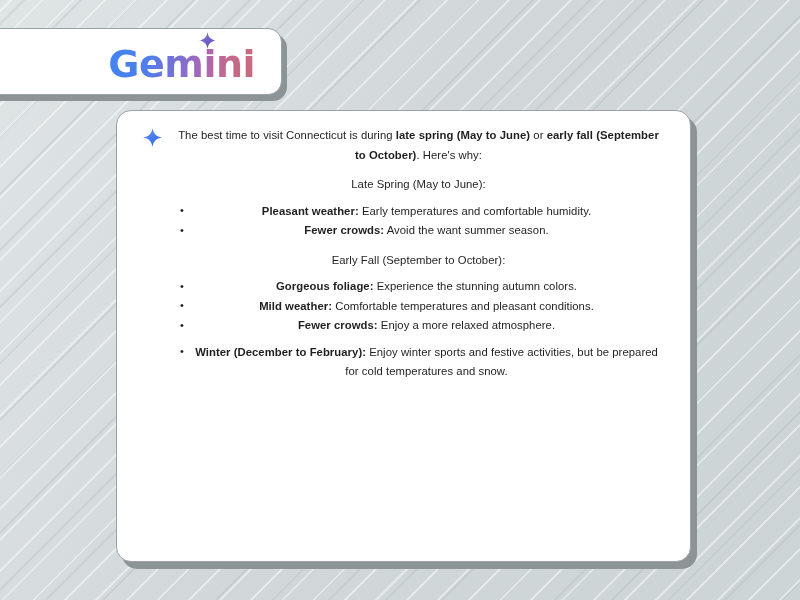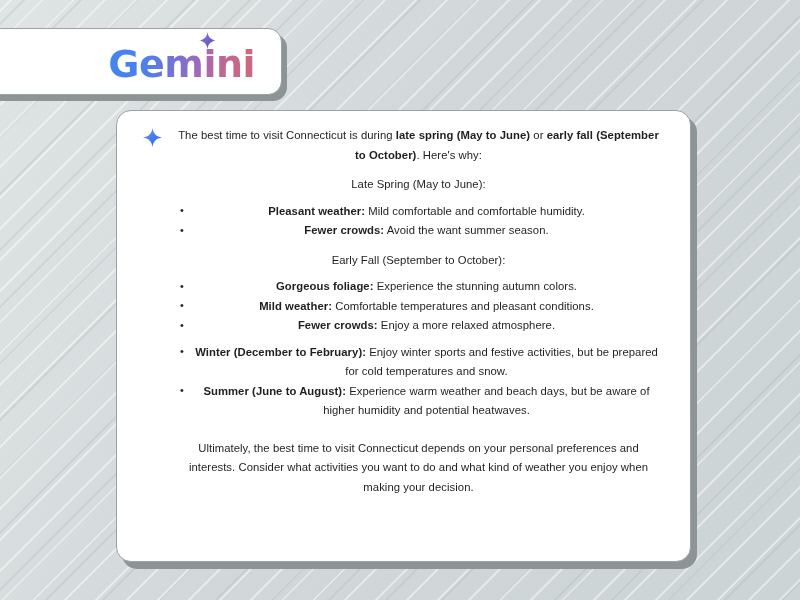--- a/index.html
+++ b/index.html
@@ -191,31 +191,29 @@
           <stop offset="100%" stop-color="#2f62e8"></stop>
         </linearGradient>
       </defs>
       <path d="M12 0 C13 7.2 16.8 11 24 12 C16.8 13 13 16.8 12 24 C11 16.8 7.2 13 0 12 C7.2 11 11 7.2 12 0 Z" fill="url(#sparkGradAnswer)"></path>
     </svg>
 
     <p class="body-text intro-paragraph"><span>The best time to visit Connecticut is during </span><span class="lead">late spring (May to June)</span><span> or </span><span class="lead">early fall (September to October)</span><span>. Here's why:</span></p>
 
     <p class="section-heading">Late Spring (May to June):</p>
     <ul class="bullet-list">
-      <li><span class="lead">Pleasant weather:</span><span> Mild comfortable and comfortable humidity.</span></li>
+      <li><span class="lead">Pleasant weather:</span><span> Early temperatures and comfortable humidity.</span></li>
       <li><span class="lead">Fewer crowds:</span><span> Avoid the want summer season.</span></li>
     </ul>
 
     <p class="section-heading">Early Fall (September to October):</p>
     <ul class="bullet-list">
       <li><span class="lead">Gorgeous foliage:</span><span> Experience the stunning autumn colors.</span></li>
       <li><span class="lead">Mild weather:</span><span> Comfortable temperatures and pleasant conditions.</span></li>
       <li><span class="lead">Fewer crowds:</span><span> Enjoy a more relaxed atmosphere.</span></li>
     </ul>
 
     <ul class="bullet-list">
       <li><span class="lead">Winter (December to February):</span><span> Enjoy winter sports and festive activities, but be prepared for cold temperatures and snow.</span></li>
-      <li><span class="lead">Summer (June to August):</span><span> Experience warm weather and beach days, but be aware of higher humidity and potential heatwaves.</span></li>
     </ul>
 
-    <p class="body-text closing-paragraph">Ultimately, the best time to visit Connecticut depends on your personal preferences and interests. Consider what activities you want to do and what kind of weather you enjoy when making your decision.</p>
   </div>
 </div>
 
 </body></html>

